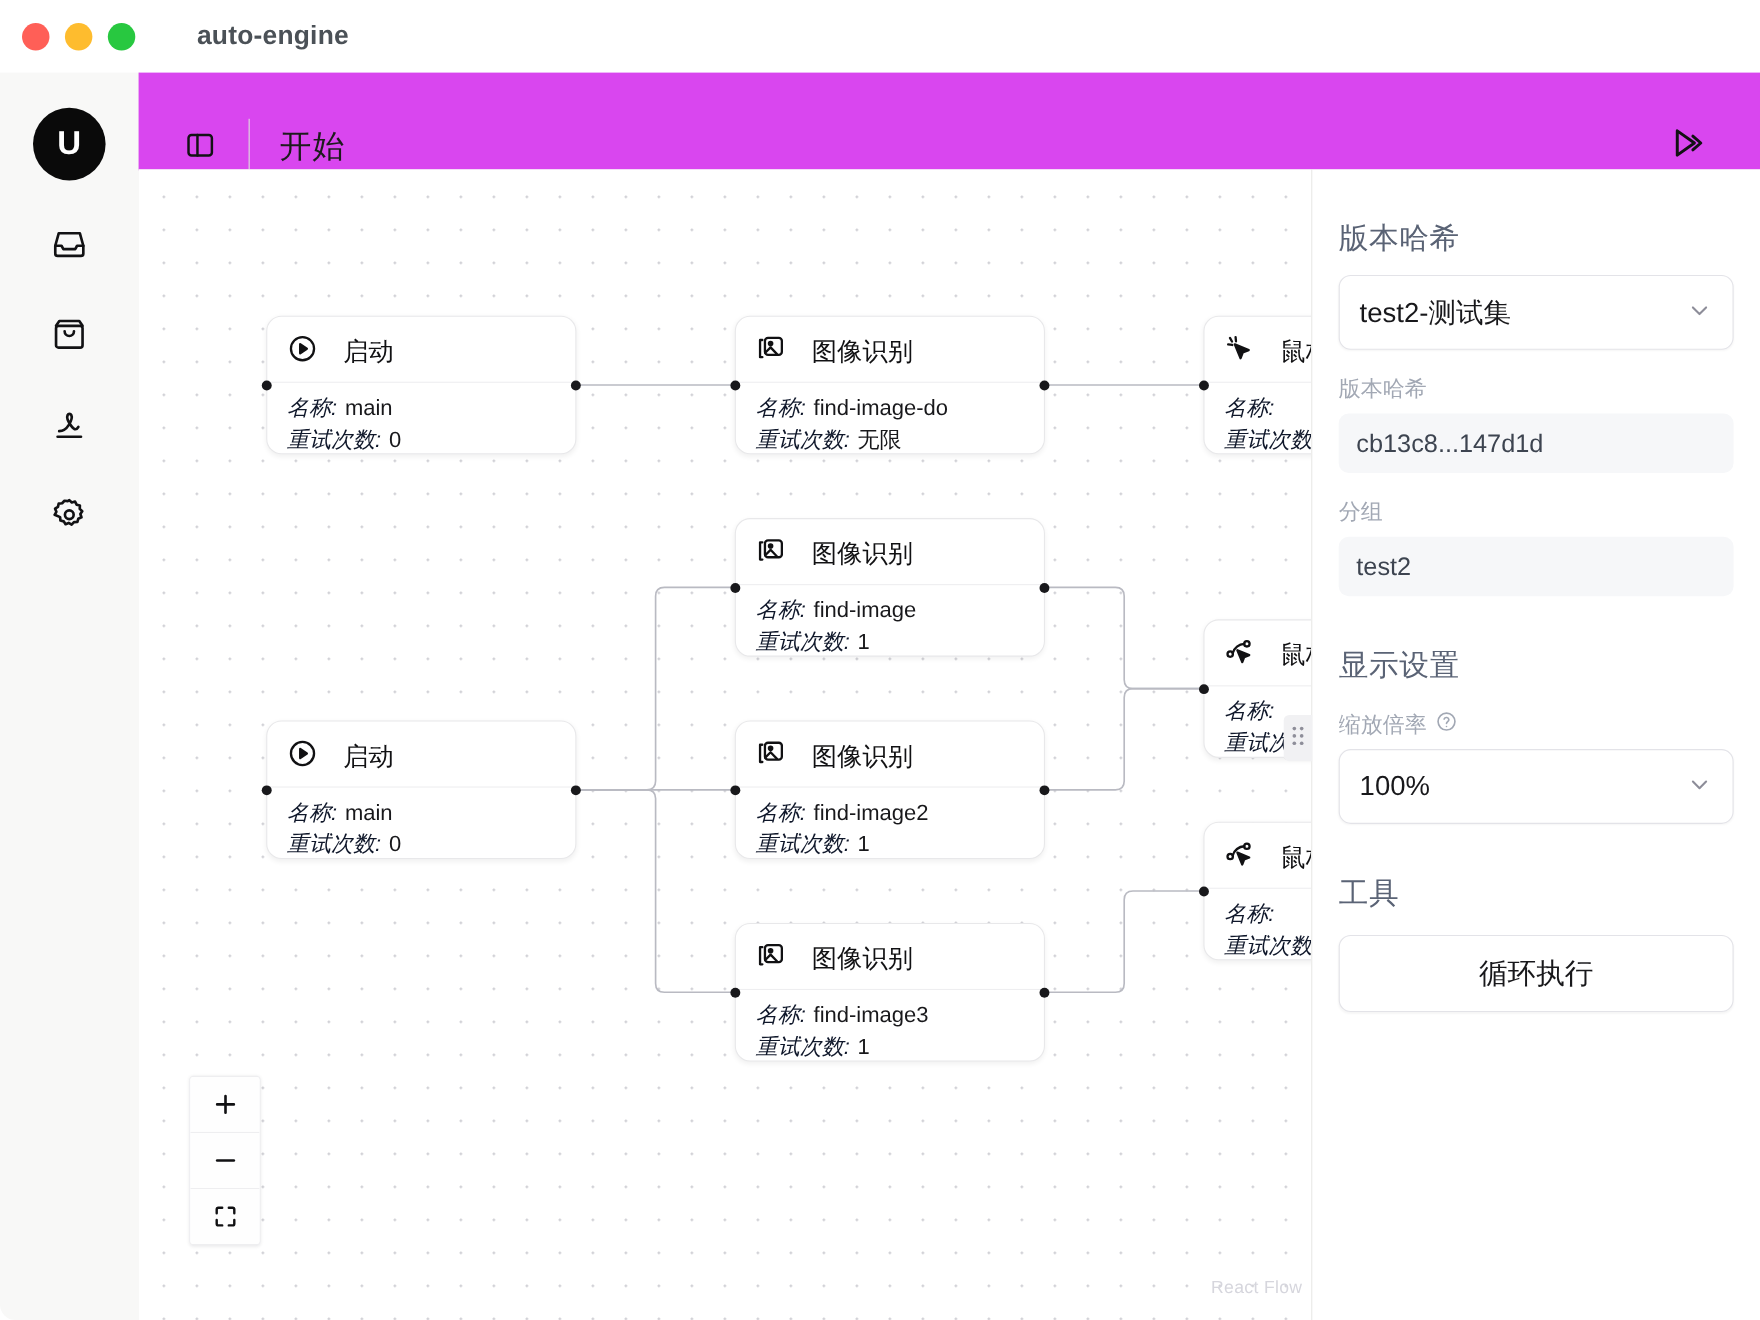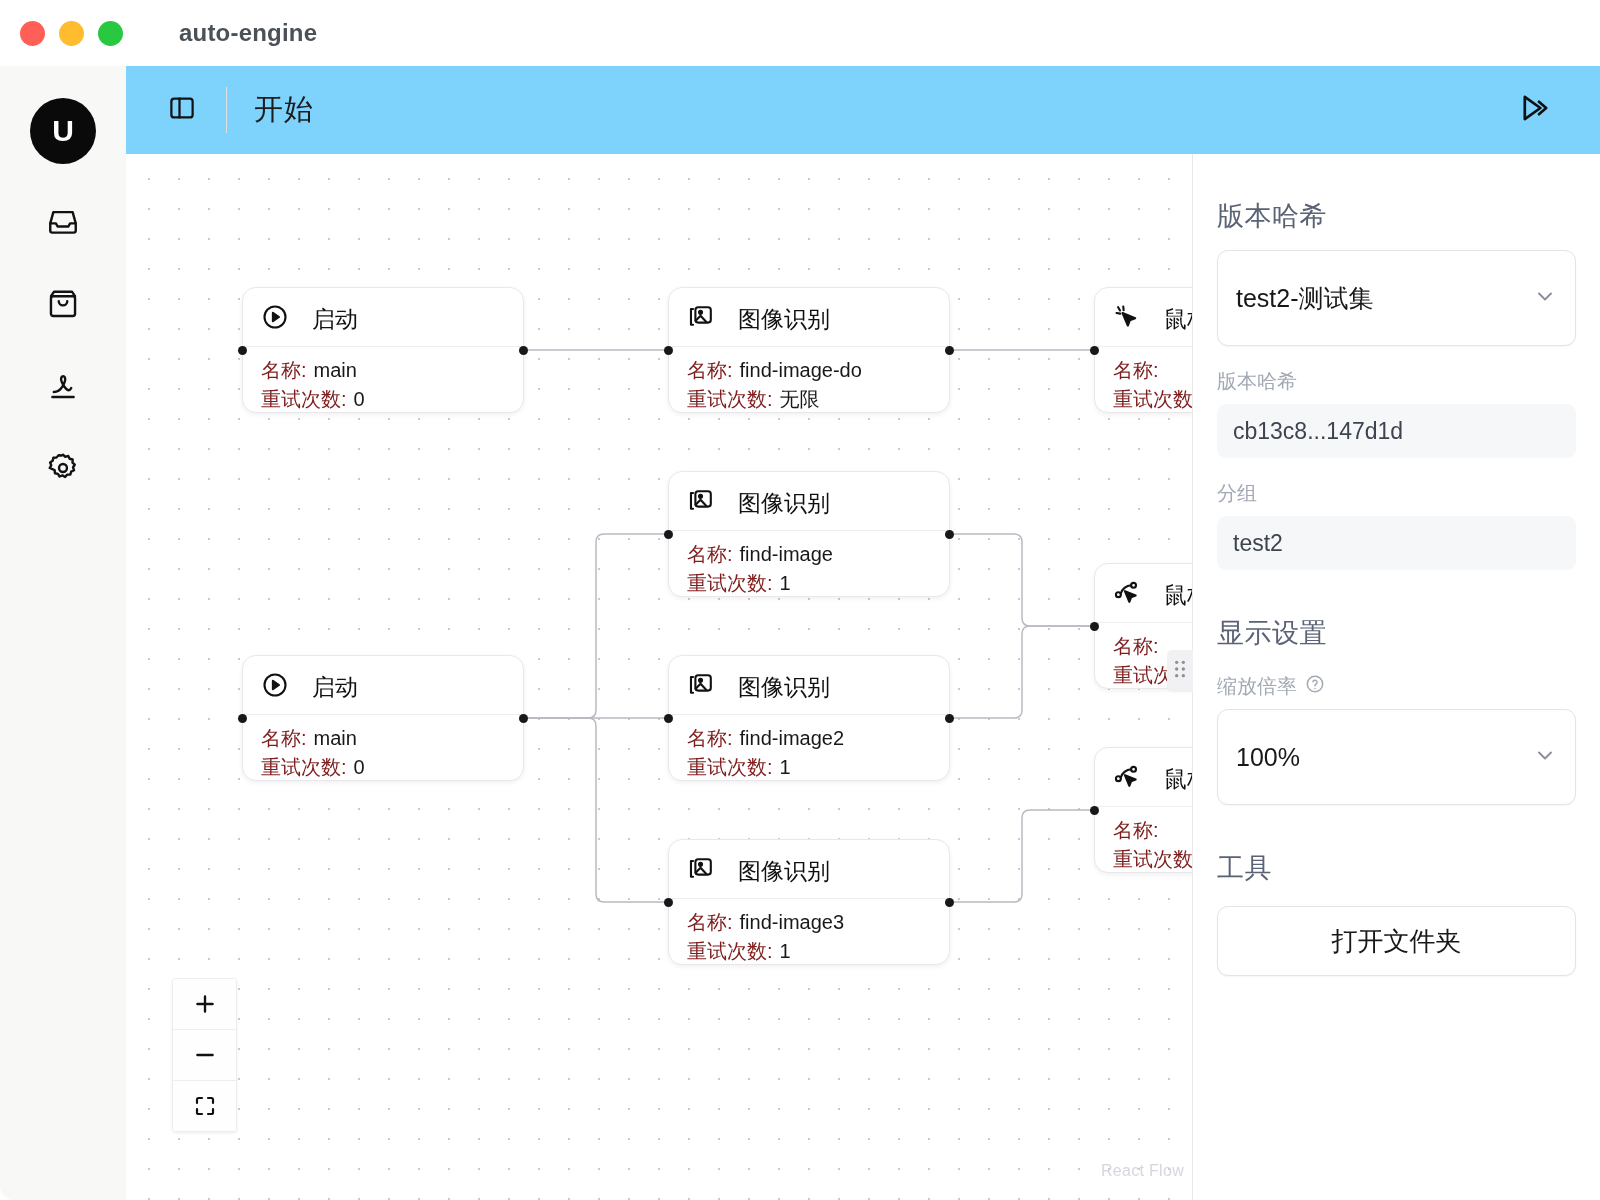--- a/index.html
+++ b/index.html
@@ -46,22 +46,22 @@
   .rail-icons{margin-top:35px;display:flex;flex-direction:column;gap:36px;align-items:center;}
   .rail-btn{
     width:46px;height:46px;display:flex;align-items:center;justify-content:center;
     border-radius:9px;cursor:pointer;
   }
   .rail-btn svg{display:block;}
 
   
   .header{
     position:absolute;left:126px;top:66px;width:1474px;height:88px;
-    background:#7dd3fc;border-bottom:1px solid #e9e9e7;
-    display:flex;align-items:center;
+    background:#d946ef;border-bottom:1px solid #e9e9e7;
+    display:flex;align-items:flex-end;
   }
   .hdr-toggle{
     margin-left:36px;width:40px;height:40px;
     display:flex;align-items:center;justify-content:center;cursor:pointer;
   }
   .hdr-sep{width:1px;height:46px;background:#dfdfdd;margin-left:24px;}
   .hdr-title{margin-left:27px;font-size:29px;color:#1c1c1c;letter-spacing:1px;}
   .hdr-run{
     margin-left:auto;margin-right:44px;width:44px;height:44px;
     display:flex;align-items:center;justify-content:center;cursor:pointer;
@@ -82,21 +82,21 @@
     border-radius:14px;box-shadow:0 2px 5px rgba(16,18,24,.06);
     box-sizing:border-box;
   }
   .node-head{
     display:flex;align-items:center;gap:23px;
     padding:15px 18px 11px 18px;border-bottom:1px solid #eeeef0;
   }
   .node-head .ttl{font-size:23px;color:#111113;white-space:nowrap;}
   .node-body{padding:9px 18px 14px 18px;}
   .row{display:flex;align-items:baseline;font-size:20px;line-height:29px;white-space:nowrap;}
-  .row .k{color:#7f1d1d;}
+  .row .k{color:#0f172a;font-style:italic;}
   .row .v{color:#18181b;margin-left:7px;}
   .port{
     position:absolute;width:9px;height:9px;border-radius:50%;
     background:#18181b;top:50%;margin-top:-4.5px;
   }
   .port.l{left:-5px;}
   .port.r{right:-5px;}
 
   
   .ctrls{
@@ -123,21 +123,21 @@
   .grip{
     position:absolute;left:-26px;top:496px;width:26px;height:42px;
     background:#f1f1f3;border-radius:5px 0 0 5px;
     display:flex;align-items:center;justify-content:center;cursor:col-resize;
   }
   .p-h1{font-size:27px;color:#5a6375;margin:44px 0 0 0;letter-spacing:.5px;}
   .p-h2{font-size:27px;color:#5a6375;margin:45px 0 0 0;letter-spacing:.5px;}
   .p-label{font-size:20px;color:#a2a8b4;margin:22px 0 9px 0;display:flex;align-items:center;gap:8px;}
   .select{
     height:66px;border:1px solid #e3e3e8;border-radius:11px;background:#ffffff;
-    display:flex;align-items:center;padding:14px 18px;cursor:pointer;
+    display:flex;align-items:center;padding:0 18px;cursor:pointer;
     box-shadow:0 1px 2px rgba(16,18,24,.04);
   }
   .select .val{font-size:25px;color:#18181b;}
   .select .chev{margin-left:auto;}
   .ro{
     height:54px;background:#f6f7f9;border-radius:9px;
     display:flex;align-items:center;padding:0 16px;
     font-size:23px;color:#3d4450;
   }
   .chk-row{display:flex;align-items:center;gap:22px;margin-top:32px;}
@@ -527,16 +527,16 @@
       <span class="chev">
         <svg width="24" height="24" viewBox="0 0 24 24" fill="none" stroke="#8d8d99" stroke-width="1.9" stroke-linecap="round" stroke-linejoin="round">
           <path d="M6 9.5 12 15.5 18 9.5"></path>
         </svg>
       </span>
     </div>
 
 
     <div class="p-h2">工具</div>
 
-    <div class="btn">打开文件夹</div>
+    <div class="btn">循环执行</div>
   </div>
 
 </div>
 
 </body></html>

